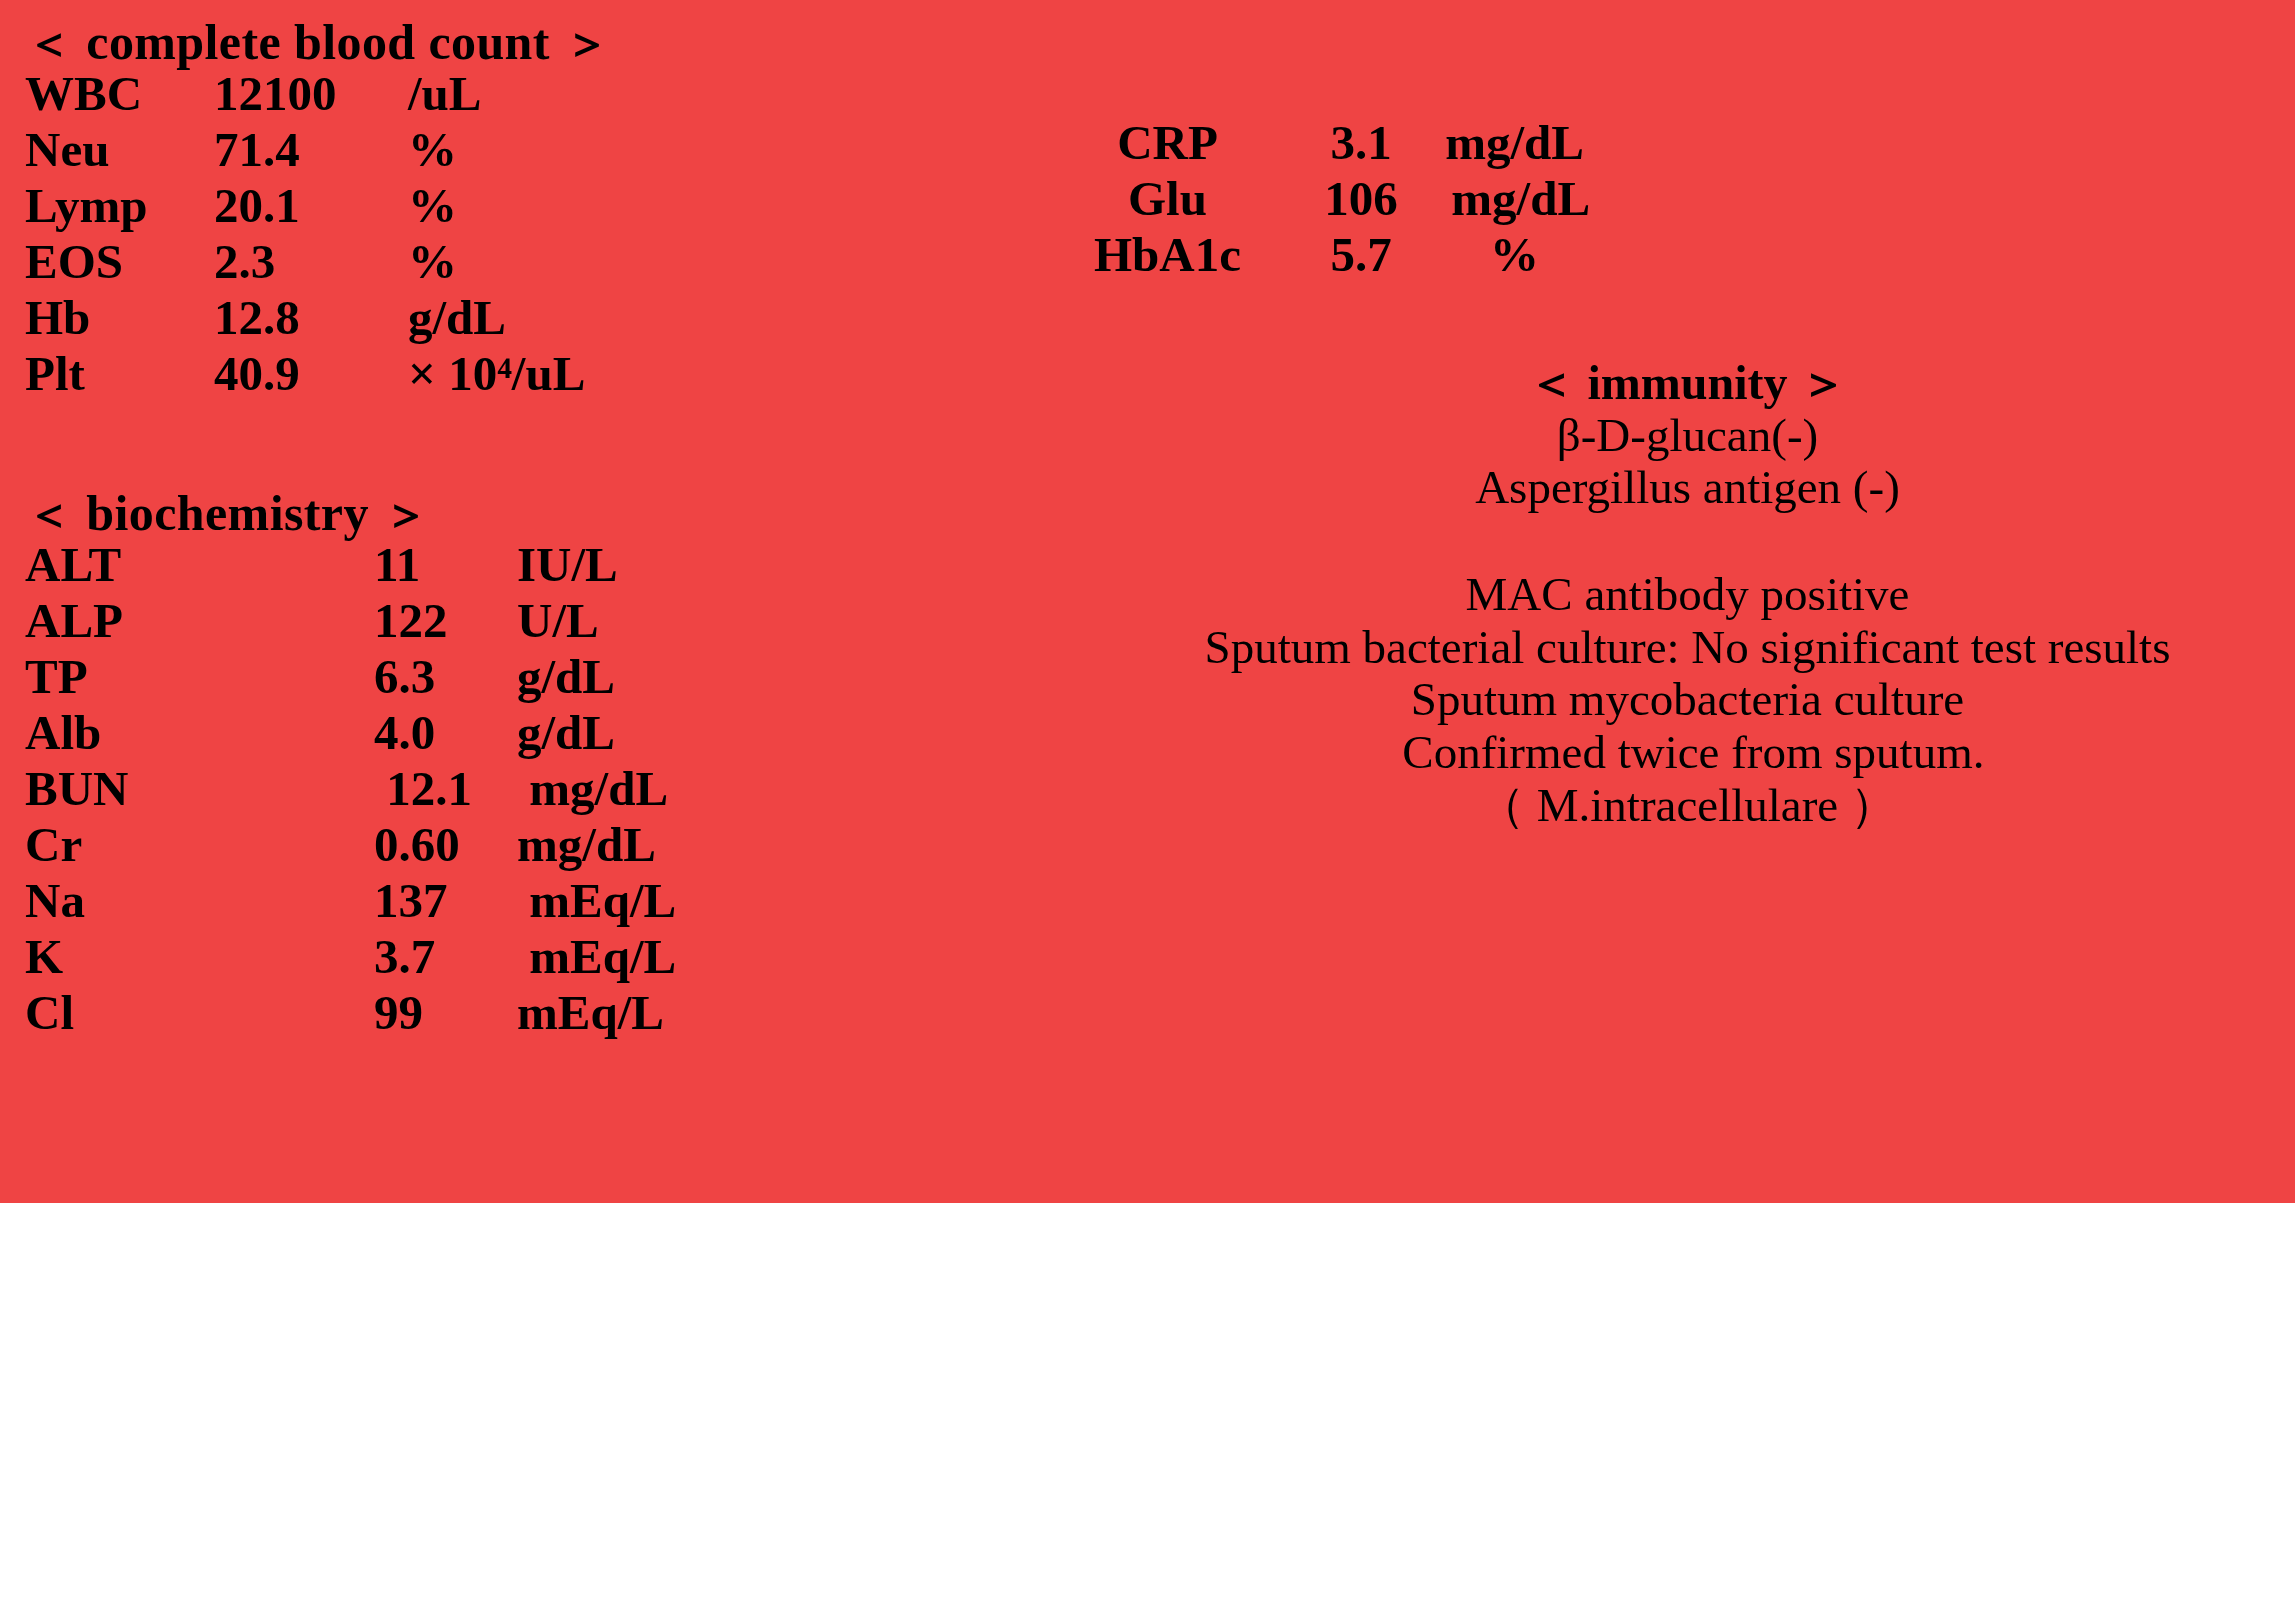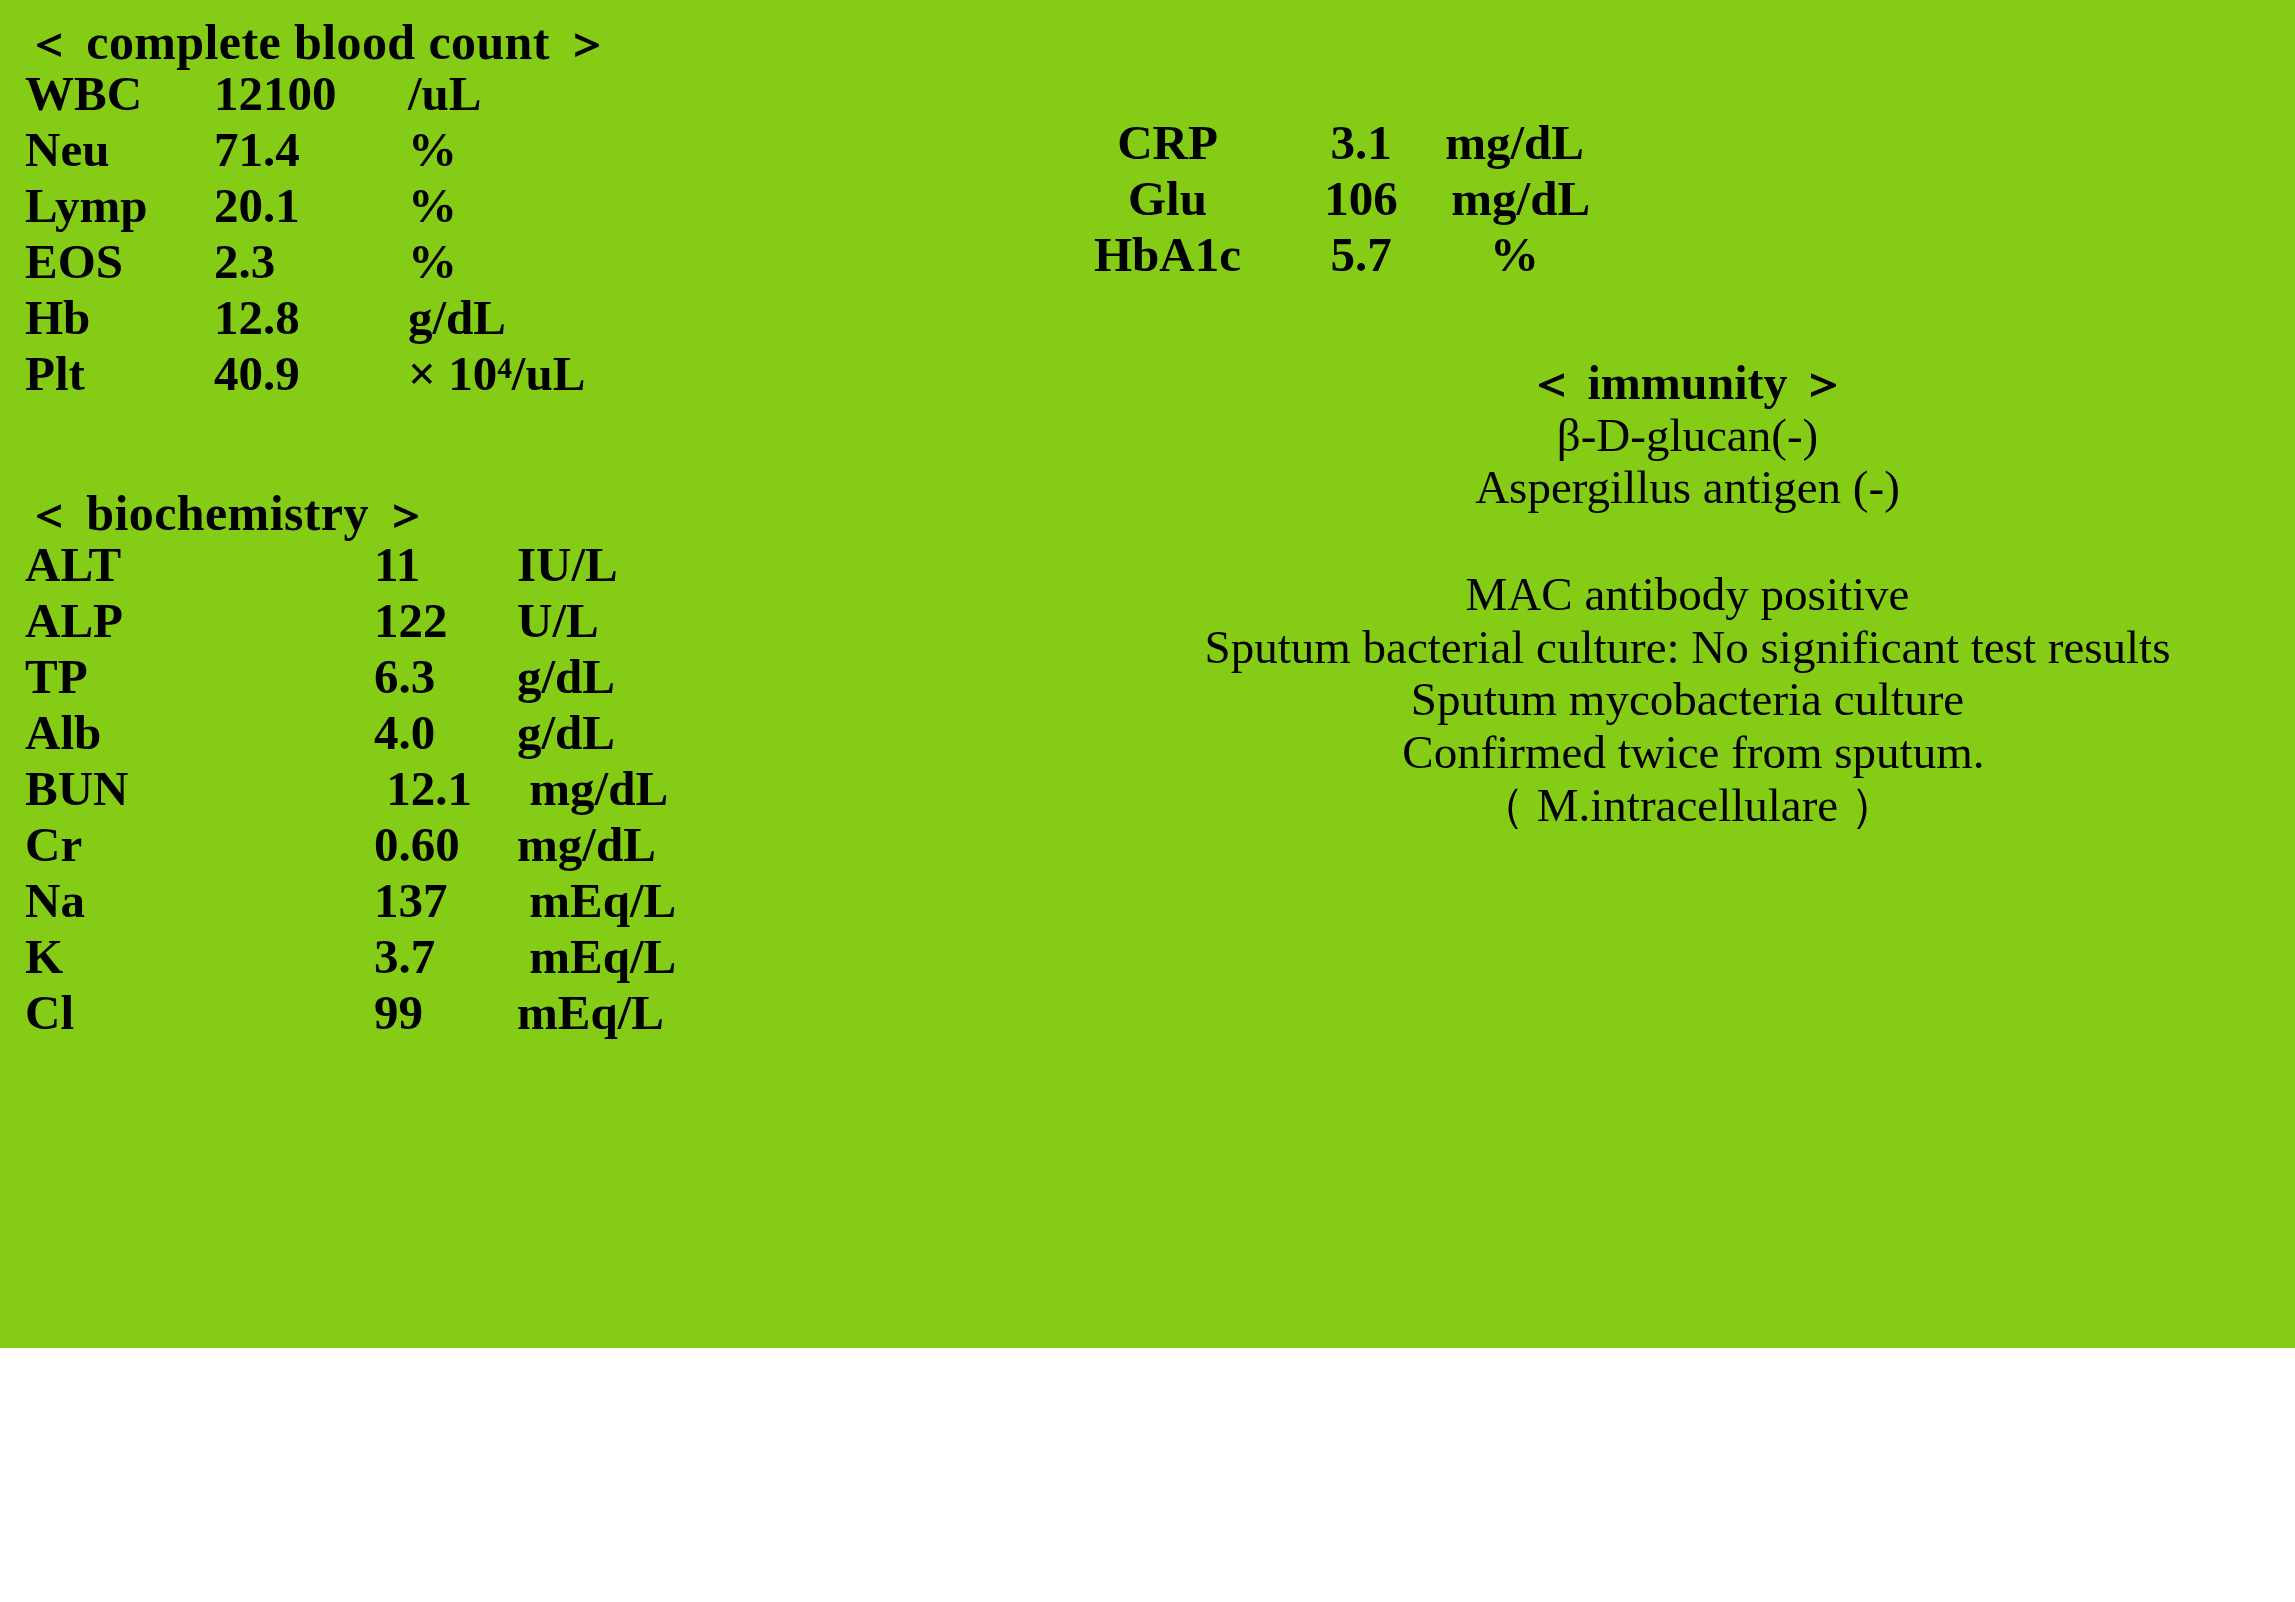--- a/index.html
+++ b/index.html
@@ -8,22 +8,22 @@
     padding: 0;
     background: #ffffff;
   }
   body {
     font-family: "Liberation Serif", "DejaVu Serif", serif;
     color: #000000;
   }
   #page {
     position: relative;
     width: 2295px;
-    height: 1348px;
-    background: #84cc16;
+    height: 1203px;
+    background: #ef4444;
     overflow: hidden;
   }
 
   
   .col-left {
     position: absolute;
     left: 25px;
     top: 15px;
     width: 909px;
   }

